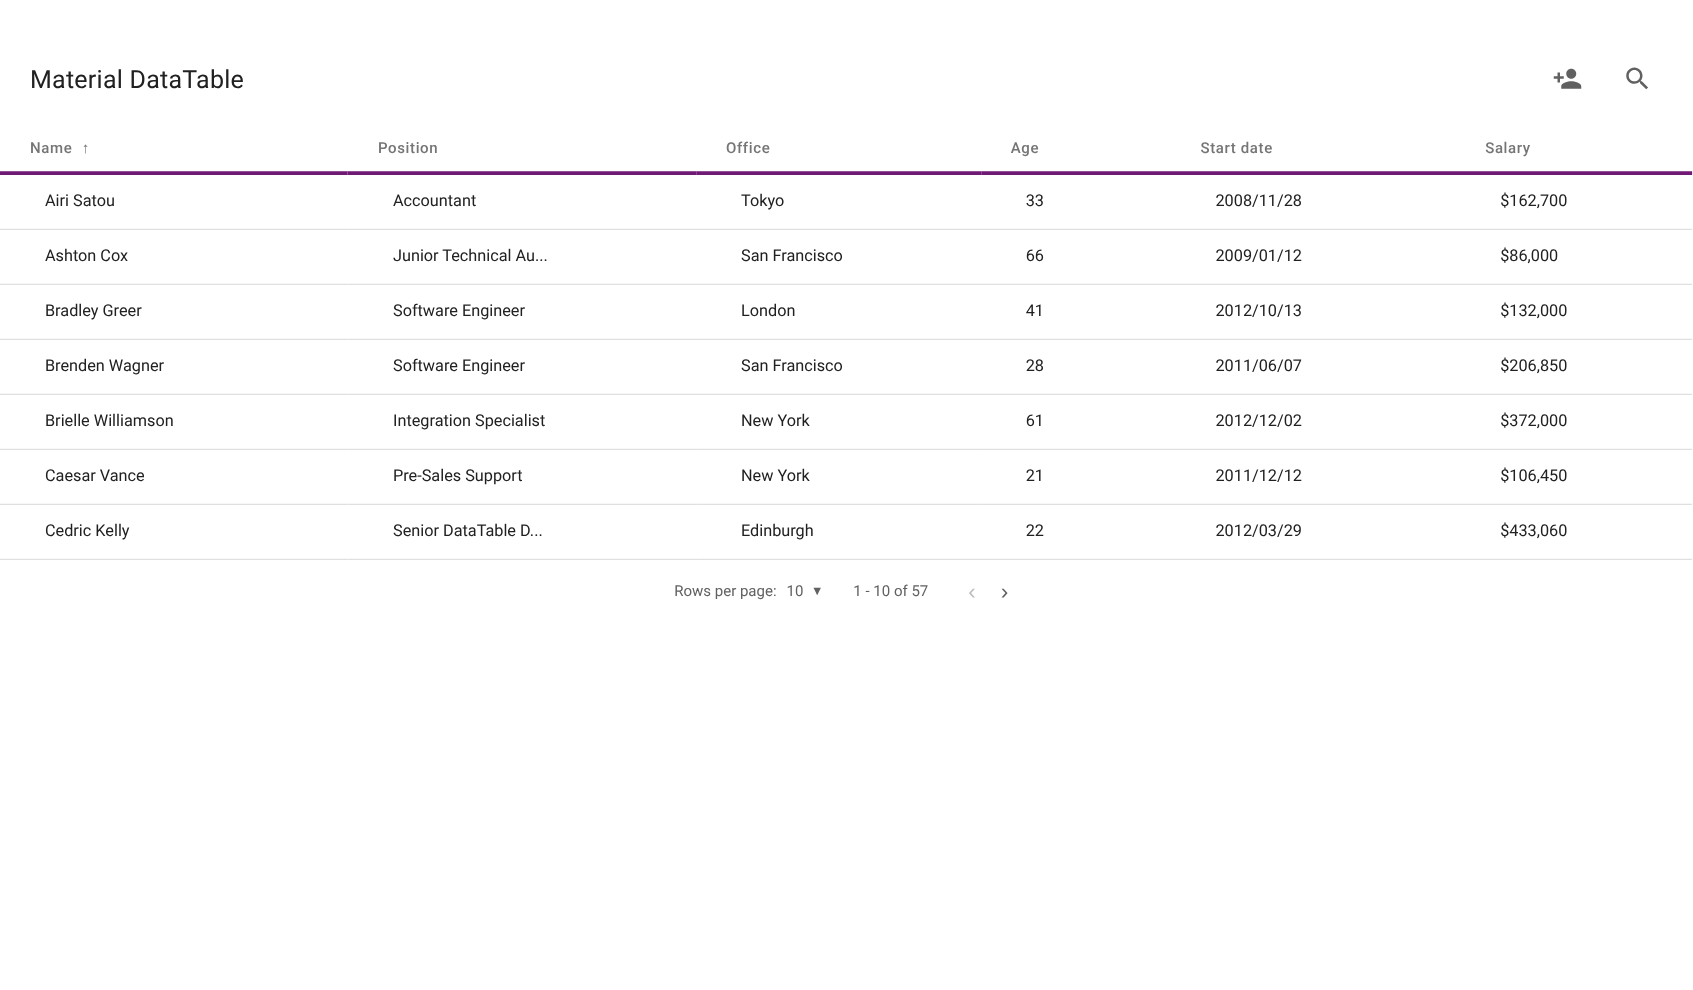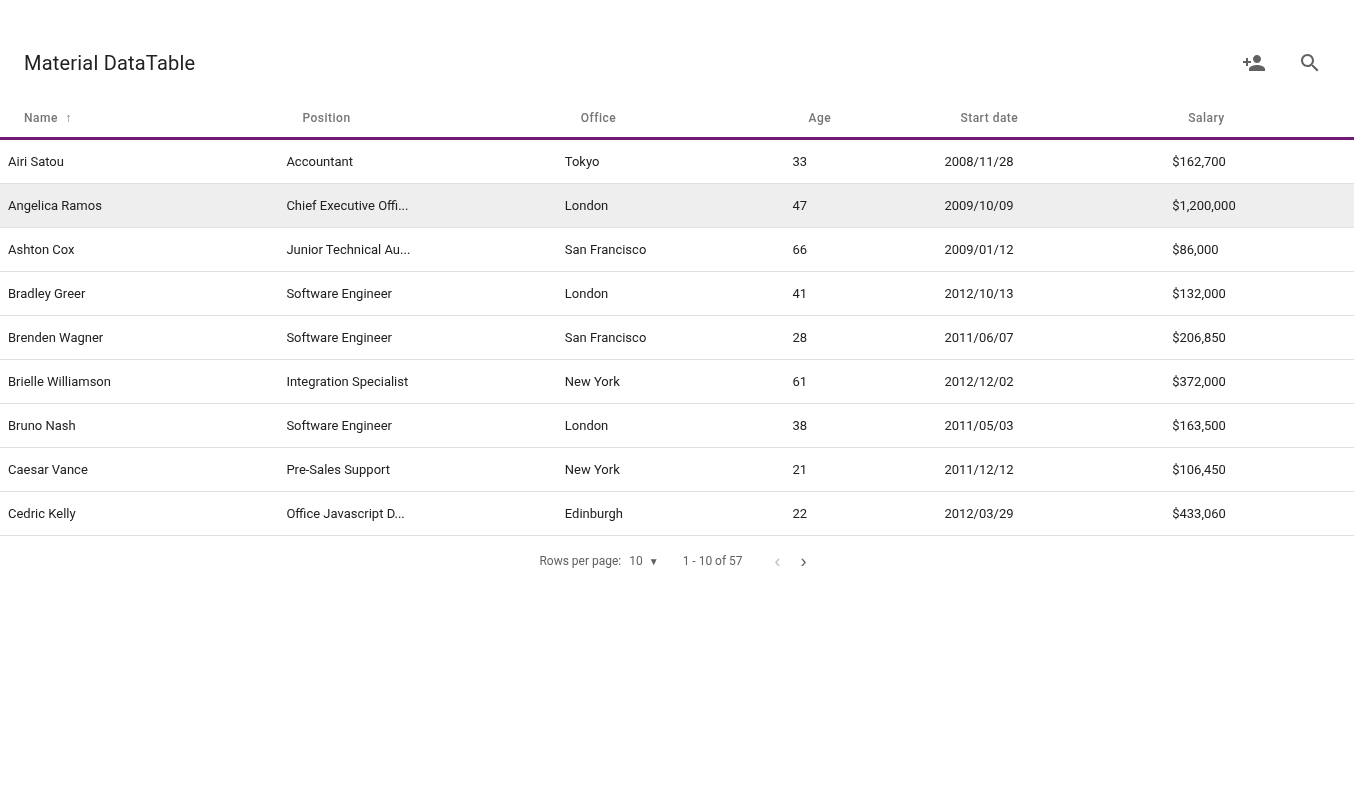--- a/index.html
+++ b/index.html
@@ -107,21 +107,21 @@
     }
 
     .sort-icon {
       display: inline-block;
       margin-left: 4px;
       font-size: 12px;
       color: #757575;
     }
 
     td {
-      padding: 14px 8px;
+      padding: 14px 36px;
       font-size: 13px;
       color: #212121;
       white-space: nowrap;
       overflow: hidden;
       text-overflow: ellipsis;
     }
 
     tbody tr {
       border-bottom: 1px solid #e0e0e0;
       transition: background 0.15s;
@@ -247,28 +247,20 @@
       </thead>
       <tbody id="table-body">
       <tr>
             <td>Airi Satou</td>
             <td>Accountant</td>
             <td>Tokyo</td>
             <td>33</td>
             <td>2008/11/28</td>
             <td>$162,700</td>
           </tr>
-          <tr class="highlighted">
-            <td>Angelica Ramos</td>
-            <td>Chief Executive Offi...</td>
-            <td>London</td>
-            <td>47</td>
-            <td>2009/10/09</td>
-            <td>$1,200,000</td>
-          </tr>
           <tr>
             <td>Ashton Cox</td>
             <td>Junior Technical Au...</td>
             <td>San Francisco</td>
             <td>66</td>
             <td>2009/01/12</td>
             <td>$86,000</td>
           </tr>
           <tr>
             <td>Bradley Greer</td>
@@ -288,38 +280,30 @@
           </tr>
           <tr>
             <td>Brielle Williamson</td>
             <td>Integration Specialist</td>
             <td>New York</td>
             <td>61</td>
             <td>2012/12/02</td>
             <td>$372,000</td>
           </tr>
           <tr>
-            <td>Bruno Nash</td>
-            <td>Software Engineer</td>
-            <td>London</td>
-            <td>38</td>
-            <td>2011/05/03</td>
-            <td>$163,500</td>
-          </tr>
-          <tr>
             <td>Caesar Vance</td>
             <td>Pre-Sales Support</td>
             <td>New York</td>
             <td>21</td>
             <td>2011/12/12</td>
             <td>$106,450</td>
           </tr>
           <tr>
             <td>Cedric Kelly</td>
-            <td>Office Javascript D...</td>
+            <td>Senior DataTable D...</td>
             <td>Edinburgh</td>
             <td>22</td>
             <td>2012/03/29</td>
             <td>$433,060</td>
           </tr>
         </tbody>
     </table>
   </div>
 
   <div class="footer">

